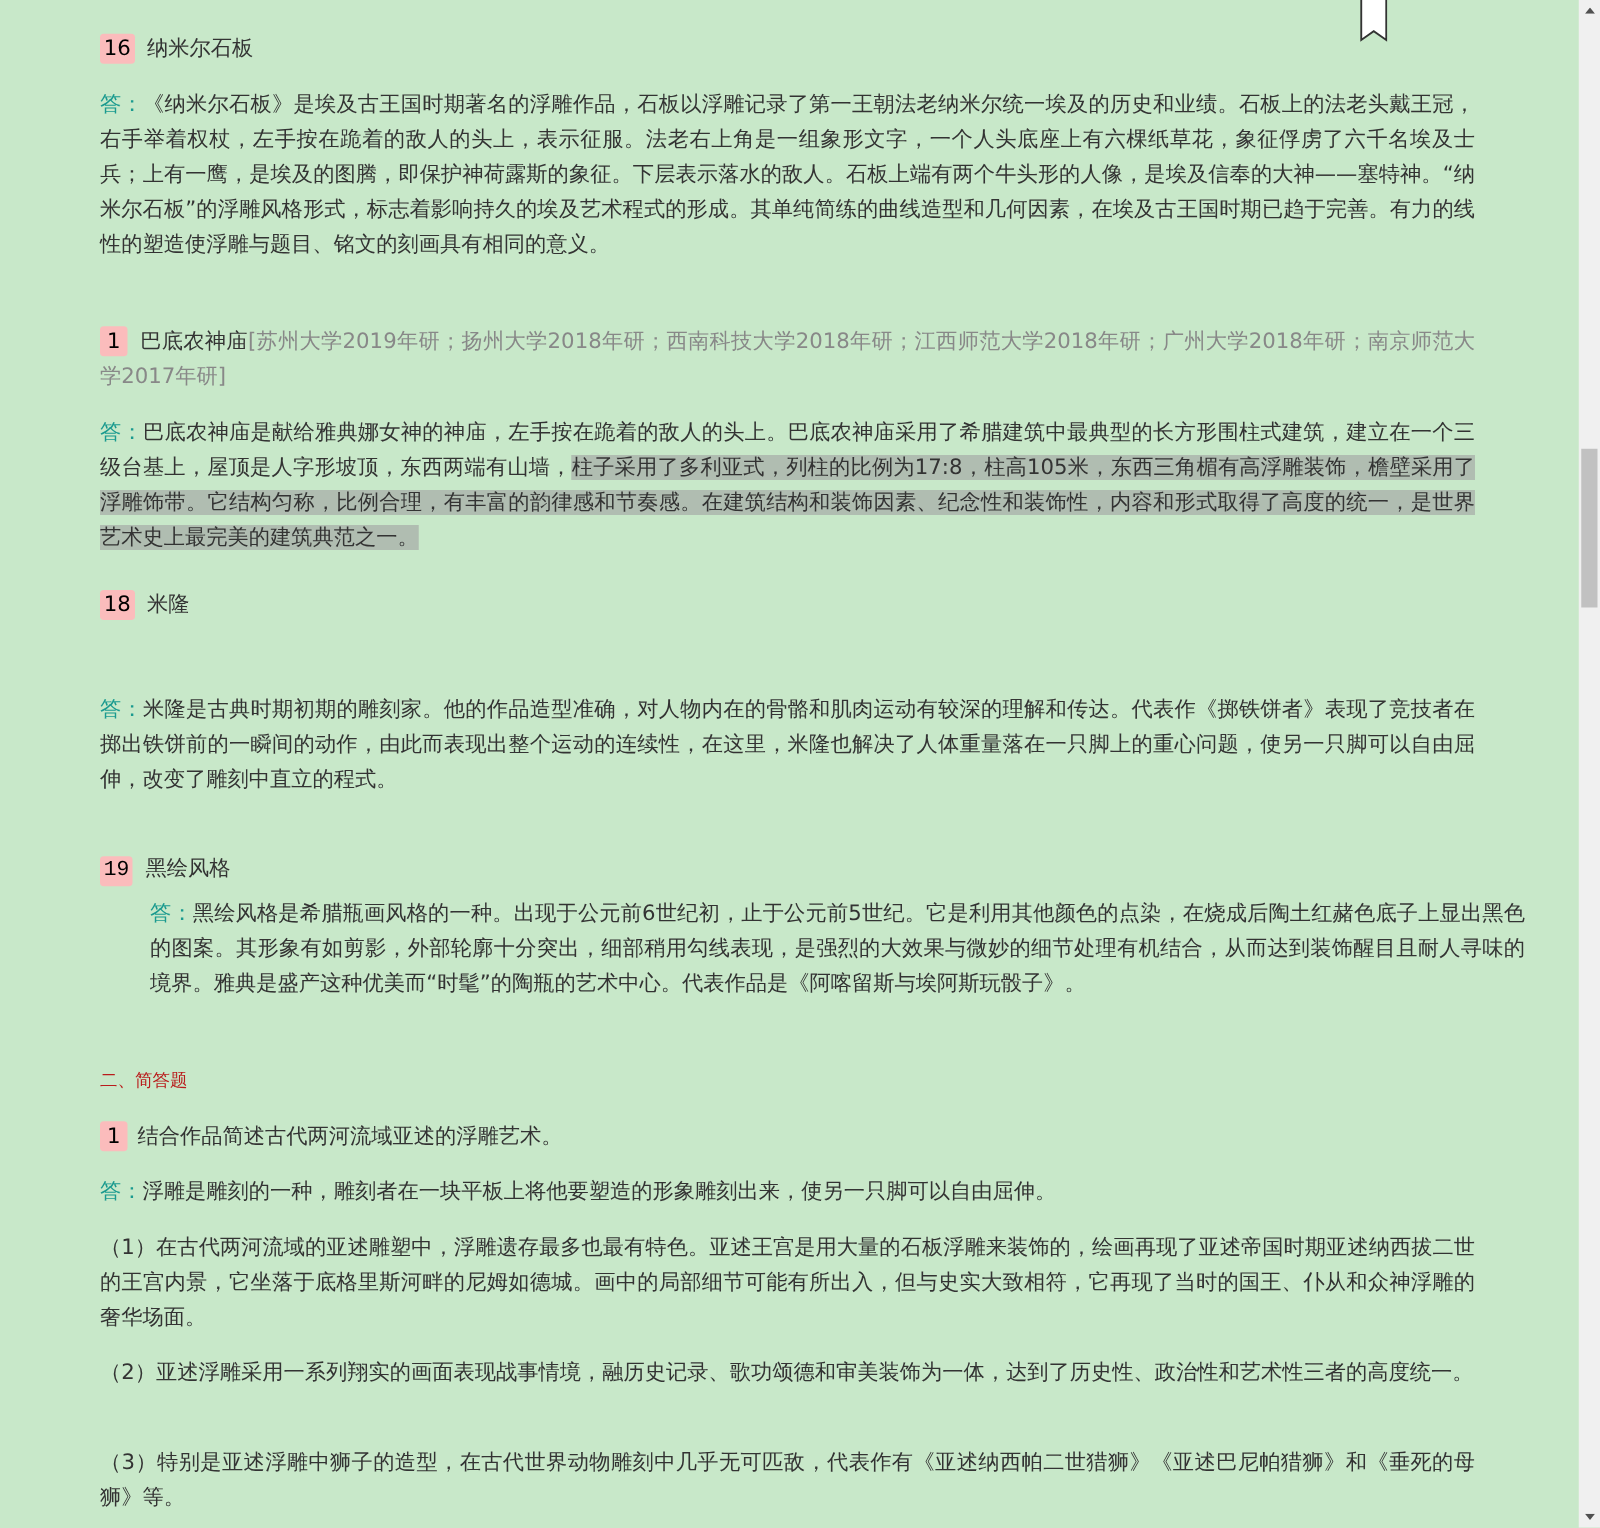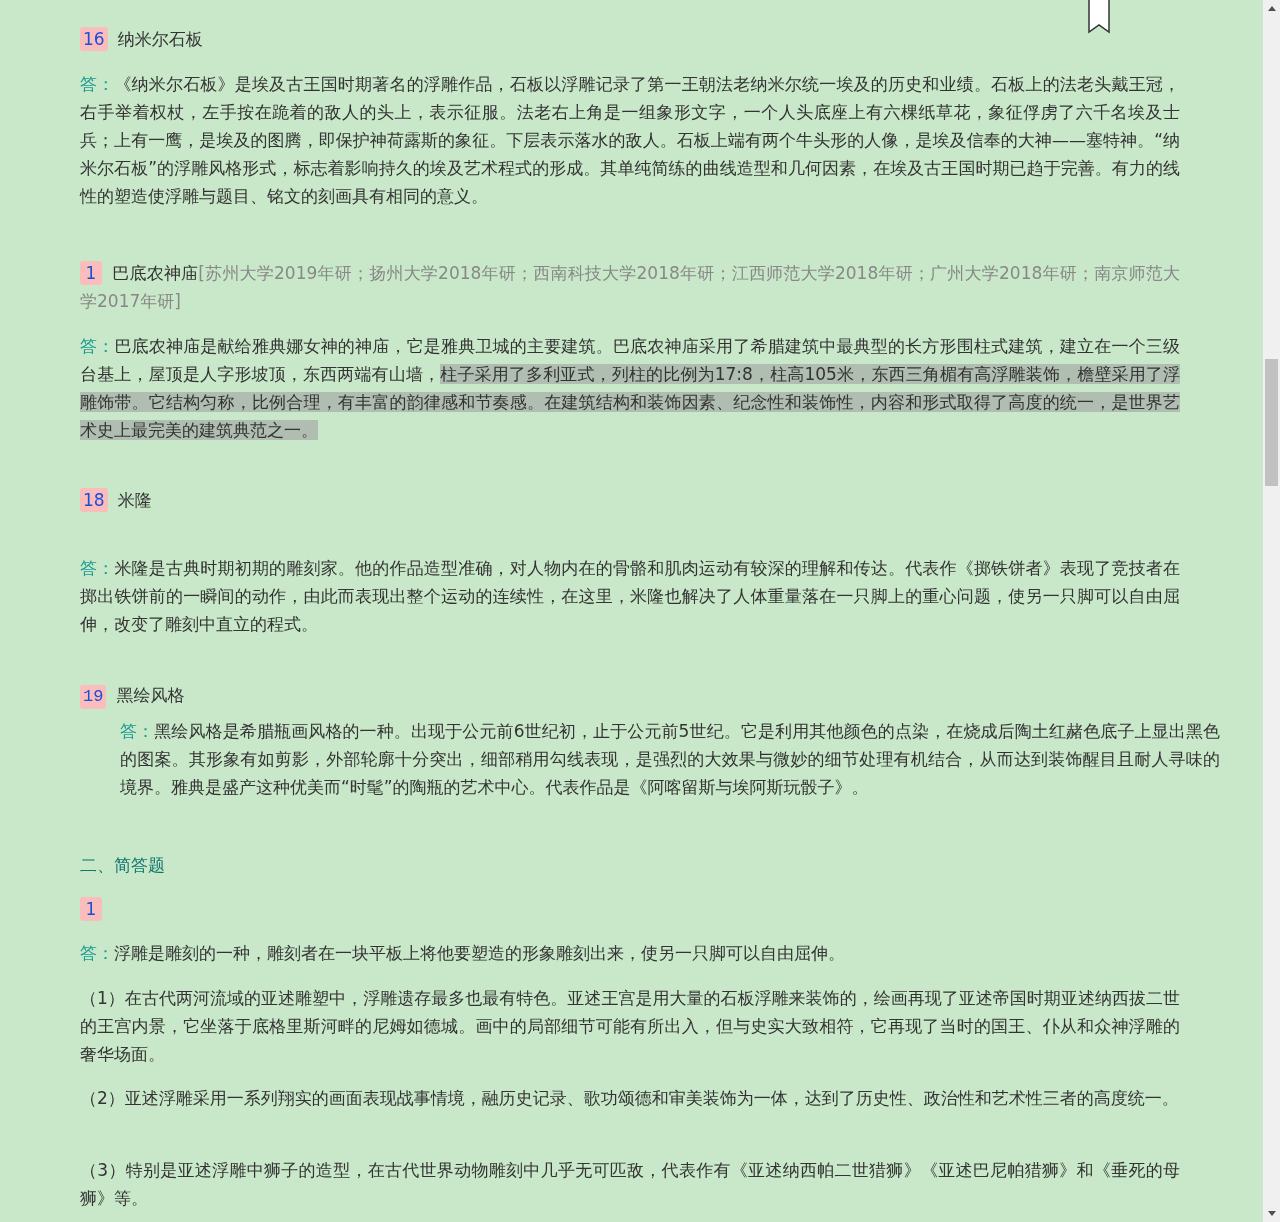--- a/index.html
+++ b/index.html
@@ -10,32 +10,32 @@
     color:#333;
   }
   .content {
     position:absolute; left:80px; top:0; width:1100px;
   }
   .q-title {
     font-size:17px; line-height:28px; color:#333;
     display:flex; align-items:flex-start;
   }
   .q-num {
-    display:inline-block; background:#fbbcbc; color:#1d4ed8;
+    display:inline-block; background:#fbbcbc; color:#000000;
     font-size:17px; line-height:24px; height:24px; padding:0 3px;
     border-radius:3px; margin-right:10px; margin-top:2px; min-width:16px; text-align:center;
   }
   .q-src { color:#888; }
   .para {
     font-size:17px; line-height:28px; color:#333; margin:0;
     text-align:justify;
   }
   .ans-label { color:#1a9a8f; }
   .sel { background:#b0bdb1; }
-  .section-title { font-size:17px; line-height:28px; color:#0f766e; }
+  .section-title { font-size:14px; line-height:28px; color:#b91c1c; }
   .bookmark {
     position:absolute; left:1088px; top:-2px; width:22px; height:36px;
   }
   .scrollbar {
     position:absolute; right:0; top:0; width:17px; height:1222px; background:#f0f0f0;
   }
   .scroll-up, .scroll-down {
     position:absolute; left:0; width:17px; height:17px; display:flex; align-items:center; justify-content:center;
   }
   .scroll-up { top:0; }
@@ -58,24 +58,24 @@
   <p class="para" style="position:absolute; top:70px; width:1100px;">
     <span class="ans-label">答：</span><span>《纳米尔石板》是埃及古王国时期著名的浮雕作品，石板以浮雕记录了第一王朝法老纳米尔统一埃及的历史和业绩。石板上的法老头戴王冠，右手举着权杖，左手按在跪着的敌人的头上，表示征服。法老右上角是一组象形文字，一个人头底座上有六棵纸草花，象征俘虏了六千名埃及士兵；上有一鹰，是埃及的图腾，即保护神荷露斯的象征。下层表示落水的敌人。石板上端有两个牛头形的人像，是埃及信奉的大神——塞特神。“纳米尔石板”的浮雕风格形式，标志着影响持久的埃及艺术程式的形成。其单纯简练的曲线造型和几何因素，在埃及古王国时期已趋于完善。有力的线性的塑造使浮雕与题目、铭文的刻画具有相同的意义。</span>
   </p>
 
   <div style="position:absolute; top:259px; width:1100px;">
     <p class="para">
       <span class="q-num">1</span><span>巴底农神庙</span><span class="q-src">[苏州大学2019年研；扬州大学2018年研；西南科技大学2018年研；江西师范大学2018年研；广州大学2018年研；南京师范大学2017年研]</span>
     </p>
   </div>
   <p class="para" style="position:absolute; top:332px; width:1100px;">
-    <span class="ans-label">答：</span><span>巴底农神庙是献给雅典娜女神的神庙，它是雅典卫城的主要建筑。巴底农神庙采用了希腊建筑中最典型的长方形围柱式建筑，建立在一个三级台基上，屋顶是人字形坡顶，东西两端有山墙，</span><span class="sel">柱子采用了多利亚式，列柱的比例为17:8，柱高105米，东西三角楣有高浮雕装饰，檐壁采用了浮雕饰带。它结构匀称，比例合理，有丰富的韵律感和节奏感。在建筑结构和装饰因素、纪念性和装饰性，内容和形式取得了高度的统一，是世界艺术史上最完美的建筑典范之一。</span>
+    <span class="ans-label">答：</span><span>巴底农神庙是献给雅典娜女神的神庙，左手按在跪着的敌人的头上。巴底农神庙采用了希腊建筑中最典型的长方形围柱式建筑，建立在一个三级台基上，屋顶是人字形坡顶，东西两端有山墙，</span><span class="sel">柱子采用了多利亚式，列柱的比例为17:8，柱高105米，东西三角楣有高浮雕装饰，檐壁采用了浮雕饰带。它结构匀称，比例合理，有丰富的韵律感和节奏感。在建筑结构和装饰因素、纪念性和装饰性，内容和形式取得了高度的统一，是世界艺术史上最完美的建筑典范之一。</span>
   </p>
 
-  <div style="position:absolute; top:486px; width:1100px;">
+  <div style="position:absolute; top:470px; width:1100px;">
     <div class="q-title">
       <span class="q-num">18</span>
       <span>米隆</span>
     </div>
   </div>
   <p class="para" style="position:absolute; top:554px; width:1100px;">
     <span class="ans-label">答：</span><span>米隆是古典时期初期的雕刻家。他的作品造型准确，对人物内在的骨骼和肌肉运动有较深的理解和传达。代表作《掷铁饼者》表现了竞技者在掷出铁饼前的一瞬间的动作，由此而表现出整个运动的连续性，在这里，米隆也解决了人体重量落在一只脚上的重心问题，使另一只脚可以自由屈伸，改变了雕刻中直立的程式。</span>
   </p>
 
   <div style="position:absolute; top:683px; width:1100px;font-family:Liberation Mono, monospace;">
@@ -86,20 +86,21 @@
   </div>
   <p class="para" style="position:absolute; top:717px; width:1100px;margin-left:40px;">
     <span class="ans-label">答：</span><span>黑绘风格是希腊瓶画风格的一种。出现于公元前6世纪初，止于公元前5世纪。它是利用其他颜色的点染，在烧成后陶土红赭色底子上显出黑色的图案。其形象有如剪影，外部轮廓十分突出，细部稍用勾线表现，是强烈的大效果与微妙的细节处理有机结合，从而达到装饰醒目且耐人寻味的境界。雅典是盛产这种优美而“时髦”的陶瓶的艺术中心。代表作品是《阿喀留斯与埃阿斯玩骰子》。</span>
   </p>
 
   <div class="section-title" style="position:absolute; top:851px;">二、简答题</div>
 
   <div style="position:absolute; top:895px; width:1100px;">
     <div class="q-title">
       <span class="q-num" style="margin-right:8px;">1</span>
+      <span>结合作品简述古代两河流域亚述的浮雕艺术。</span>
     </div>
   </div>
   <p class="para" style="position:absolute; top:939px; width:1100px;">
     <span class="ans-label">答：</span><span>浮雕是雕刻的一种，雕刻者在一块平板上将他要塑造的形象雕刻出来，使另一只脚可以自由屈伸。</span>
   </p>
   <p class="para" style="position:absolute; top:984px; width:1100px;">（1）在古代两河流域的亚述雕塑中，浮雕遗存最多也最有特色。亚述王宫是用大量的石板浮雕来装饰的，绘画再现了亚述帝国时期亚述纳西拔二世的王宫内景，它坐落于底格里斯河畔的尼姆如德城。画中的局部细节可能有所出入，但与史实大致相符，它再现了当时的国王、仆从和众神浮雕的奢华场面。</p>
   <p class="para" style="position:absolute; top:1084px; width:1100px;">（2）亚述浮雕采用一系列翔实的画面表现战事情境，融历史记录、歌功颂德和审美装饰为一体，达到了历史性、政治性和艺术性三者的高度统一。</p>
   <p class="para" style="position:absolute; top:1156px; width:1100px;">（3）特别是亚述浮雕中狮子的造型，在古代世界动物雕刻中几乎无可匹敌，代表作有《亚述纳西帕二世猎狮》《亚述巴尼帕猎狮》和《垂死的母狮》等。</p>
 </div>
 

